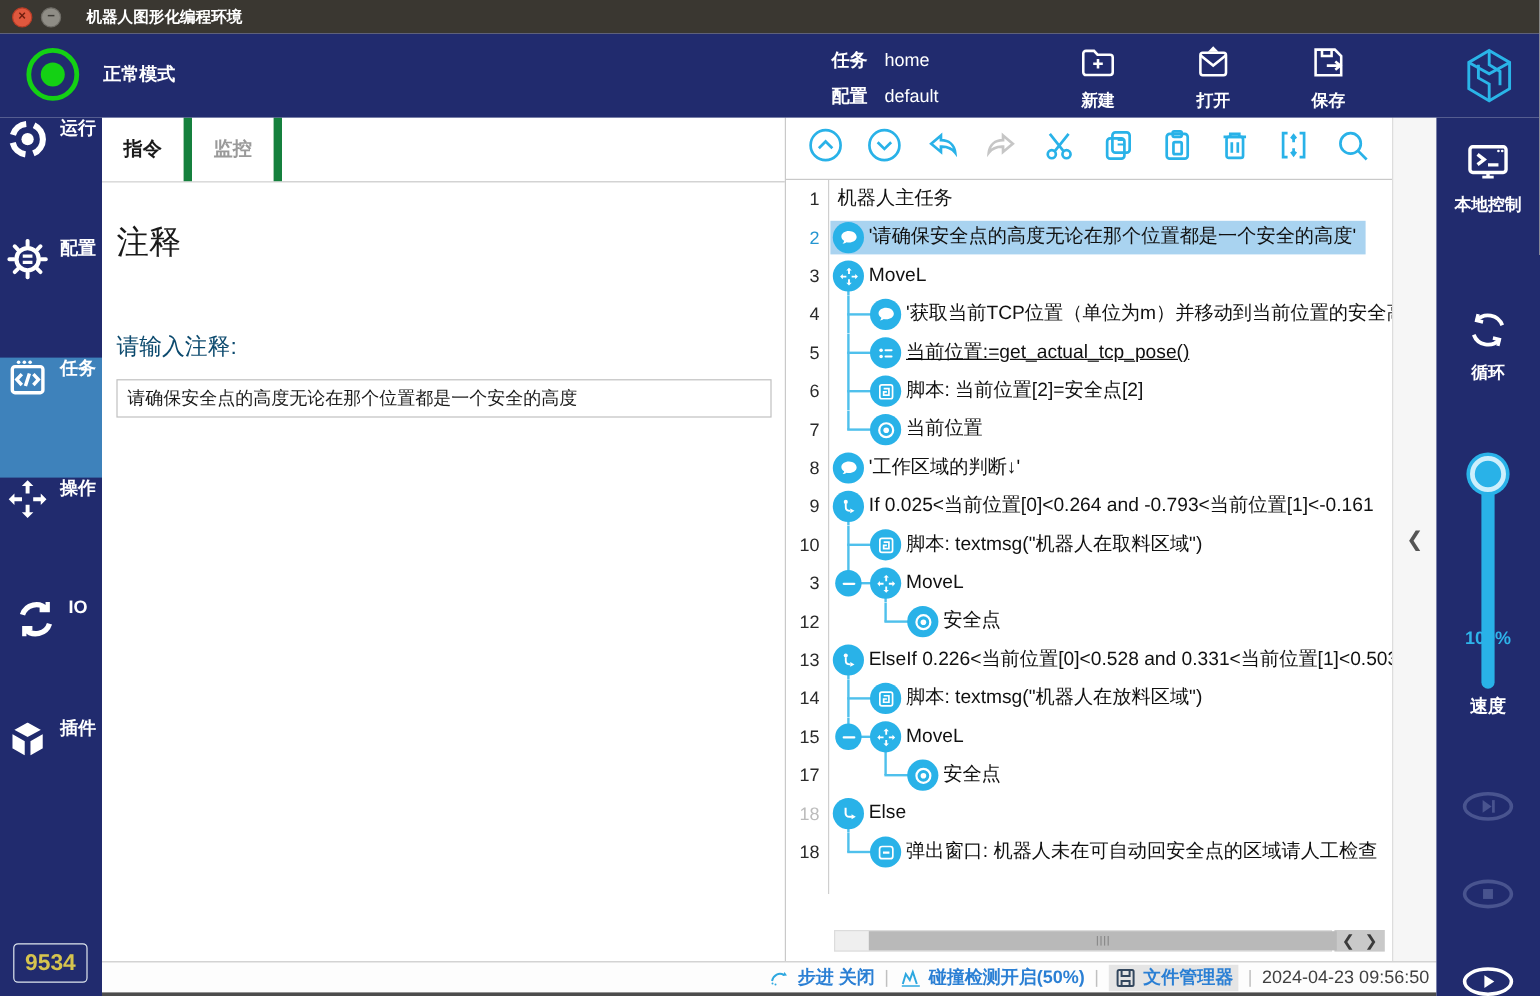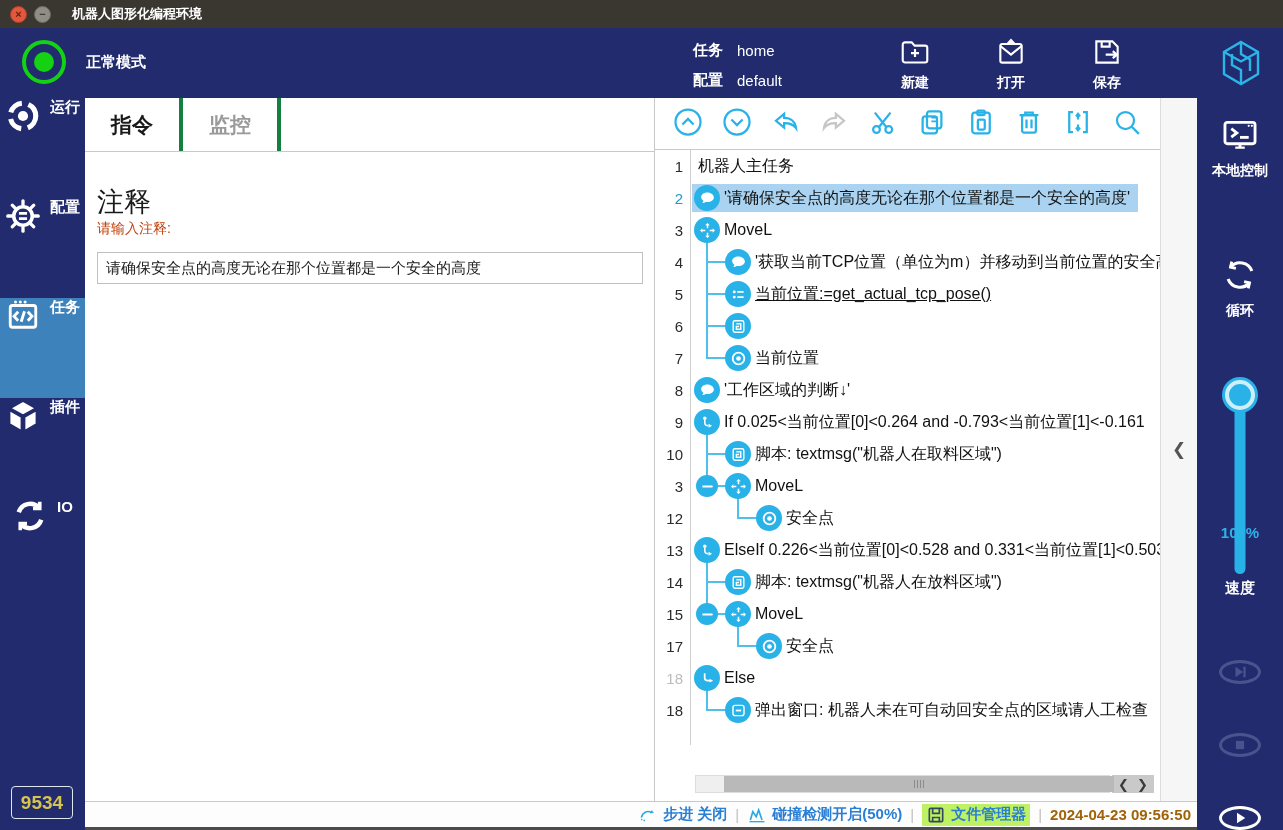--- a/index.html
+++ b/index.html
@@ -54,25 +54,25 @@
   .cbtn svg { width:18px; height:18px; }
   .cbtn.enabled { border-color:#fff; }
 
   
   .main { flex:1; display:flex; flex-direction:column; min-width:0; background:#fff; }
   .content { flex:1; display:flex; min-height:0; }
 
   
   .lpanel { width:570px; flex:none; border-right:1px solid #c9c9c9; display:flex; flex-direction:column; background:#fff; }
   .tabbar { height:54px; border-bottom:1px solid #c9c9c9; display:flex; flex:none; }
-  .tab { width:98px; display:flex; align-items:center; justify-content:center; font-size:21px; font-weight:bold; border-right:4px solid #15803d; cursor:pointer; color:#9a9a9a; background:#fff; }
+  .tab { width:75px; display:flex; align-items:center; justify-content:center; font-size:16px; font-weight:bold; border-right:7px solid #15803d; cursor:pointer; color:#9a9a9a; background:#fff; }
   .tab.active { color:#1a1a1a; }
   .lbody { padding:20px 12px; }
   .heading { font-size:27px; color:#1a1a1a; margin-top:12px; }
-  .inlabel { font-size:14px; color:#c2410c; }
+  .inlabel { font-size:19px; color:#0c4a6e; margin-top:56px; }
   .cominput { margin-top:14px; width:546px; height:32px; border:1px solid #c0c0c0; font-size:15px; padding:0 8px; color:#1a1a1a; font-family:inherit; background:#fff; }
 
   
   .rpanel { flex:1; display:flex; min-width:0; }
   .treepanel { width:505px; flex:none; display:flex; flex-direction:column; background:#fff; }
   .toolbar { height:52px; flex:none; border-bottom:1px solid #c9c9c9; display:flex; align-items:center; justify-content:space-between; padding:0 16px; }
   .tbtn { width:34px; height:34px; display:flex; align-items:center; justify-content:center; cursor:pointer; }
   .tbtn svg { width:30px; height:30px; }
 
   .tree { flex:1; position:relative; overflow:hidden; }
@@ -95,23 +95,23 @@
   .hs-thumb i { display:block; width:1px; height:8px; background:#8b8b8b; }
   .hs-btns { width:42px; margin-left:2px; background:#c9c9c9; display:flex; align-items:center; justify-content:center; gap:8px; color:#3b3b3b; font-size:13px; cursor:pointer; }
 
   .gutter { flex:1; background:#f6f6f6; border-left:1px solid #ddd; display:flex; align-items:center; justify-content:center; }
   .collapse-arrow { color:#555; font-size:17px; cursor:pointer; }
 
   
   .statusbar { height:26px; flex:none; border-top:1px solid #c9c9c9; background:#fdfdfd; display:flex; align-items:center; justify-content:flex-end; padding-right:6px; gap:8px; font-size:15px; }
   .sitem { display:flex; align-items:center; gap:5px; color:#2a7fd4; font-weight:bold; cursor:pointer; }
   .sitem svg { width:20px; height:20px; }
-  .sitem.fm { background:#bef264; padding:1px 4px; }
+  .sitem.fm { background:#e5e5e5; padding:1px 4px; }
   .ssep { color:#c0c0c0; font-weight:normal; }
-  .stime { color:#a16207; font-weight:bold; }
+  .stime { color:#404040; font-weight:normal; }
   .bottomstrip { height:3px; background:#4c4c4c; flex:none; }
 </style>
 </head>
 <body>
 
 <div id="app">
 
   <div class="titlebar">
     <div class="winbtn close">×</div>
     <div class="winbtn min">−</div>
@@ -203,36 +203,42 @@
                 <circle cx="7" cy="2.6" r="1" fill="#fff" stroke="none"></circle>
                 <circle cx="10.2" cy="2.6" r="1" fill="#fff" stroke="none"></circle>
                 <circle cx="13.4" cy="2.6" r="1" fill="#fff" stroke="none"></circle>
                 <rect x="3.5" y="5" width="17" height="14.5" rx="1.5"></rect>
                 <path d="M8.8 9.2L6 12.2l2.8 3M15.2 9.2l2.8 3-2.8 3M13 8.8l-2.2 7"></path>
               </svg></span>
                  <span class="navlabel">任务</span>
           </div>
           <div class="navitem">
             <span><svg viewBox="0 0 24 24">
-                <g fill="#fff" stroke="#212b6e" stroke-width="1.2">
-                  <path d="M12 2l8.5 4.8L12 11.5 3.5 6.8z"></path>
-                  <path d="M3 8.2l8 4.5V22l-8-4.6z"></path>
-                  <path d="M21 8.2l-8 4.5V22l8-4.6z"></path>
-                </g>
+                <path fill="#fff" d="M12 1.5l3.2 3.2h-2.1v4.2h-2.2V4.7H8.8zM12 22.5l-3.2-3.2h2.1v-4.2h2.2v4.2h2.1zM1.5 12l3.2-3.2v2.1h4.2v2.2H4.7v2.1zM22.5 12l-3.2 3.2v-2.1h-4.2v-2.2h4.2V8.8z"></path>
               </svg></span>
-                 <span class="navlabel">插件</span>
+                 <span class="navlabel">操作</span>
           </div>
           <div class="navitem">
             <span><svg viewBox="0 0 24 24" fill="none" stroke="#fff" stroke-width="3">
                 <path d="M4.5 9.5A8 8 0 0 1 18 6.5"></path>
                 <path d="M18.5 2.5v4.5H14" stroke-width="2.4"></path>
                 <path d="M19.5 14.5A8 8 0 0 1 6 17.5"></path>
                 <path d="M5.5 21.5V17H10" stroke-width="2.4"></path>
               </svg></span>
                  <span class="navlabel">IO</span>
+          </div>
+          <div class="navitem">
+            <span><svg viewBox="0 0 24 24">
+                <g fill="#fff" stroke="#212b6e" stroke-width="1.2">
+                  <path d="M12 2l8.5 4.8L12 11.5 3.5 6.8z"></path>
+                  <path d="M3 8.2l8 4.5V22l-8-4.6z"></path>
+                  <path d="M21 8.2l-8 4.5V22l8-4.6z"></path>
+                </g>
+              </svg></span>
+                 <span class="navlabel">插件</span>
           </div>
         </div>
       <div class="badge">9534</div>
     </div>
 
     <div class="main">
       <div class="content">
 
         <div class="lpanel">
           <div class="tabbar" id="tabbar">
@@ -356,21 +362,21 @@
                       </svg>
                     </div><span class="ttext" style="padding-left: 0px; margin-left: 65px; text-decoration: underline;">当前位置:=get_actual_tcp_pose()</span></div>
                 </div>
                 <div class="trow">
                   <div class="tnum">6</div>
                   <div class="rc"><div class="guide" style="left: 16px; width: 2px; top: 0px; bottom: 0px;"></div><div class="guide" style="left: 16px; top: 15px; height: 2px; width: 32px;"></div><div class="ticon" style="left: 35px;">
                       <svg viewBox="0 0 24 24" fill="none" stroke="#fff" stroke-width="2">
                         <rect x="4.5" y="3.8" width="15" height="16.4" rx="2.5"></rect>
                         <path d="M9 8.2h6.2v7.6H9v-3.8h3.8"></path>
                       </svg>
-                    </div></div>
+                    </div><span class="ttext" style="padding-left: 0px; margin-left: 65px;">脚本: 当前位置[2]=安全点[2]</span></div>
                 </div>
                 <div class="trow">
                   <div class="tnum">7</div>
                   <div class="rc"><div class="guide" style="left: 16px; width: 2px; top: 0px; height: 16px;"></div><div class="guide" style="left: 16px; top: 15px; height: 2px; width: 32px;"></div><div class="ticon" style="left: 35px;">
                       <svg viewBox="0 0 24 24">
                         <circle cx="12" cy="12" r="8.2" fill="none" stroke="#fff" stroke-width="2.6"></circle>
                         <circle cx="12" cy="12" r="3.3" fill="#fff"></circle>
                       </svg>
                     </div><span class="ttext" style="padding-left: 0px; margin-left: 65px;">当前位置</span></div>
                 </div>

